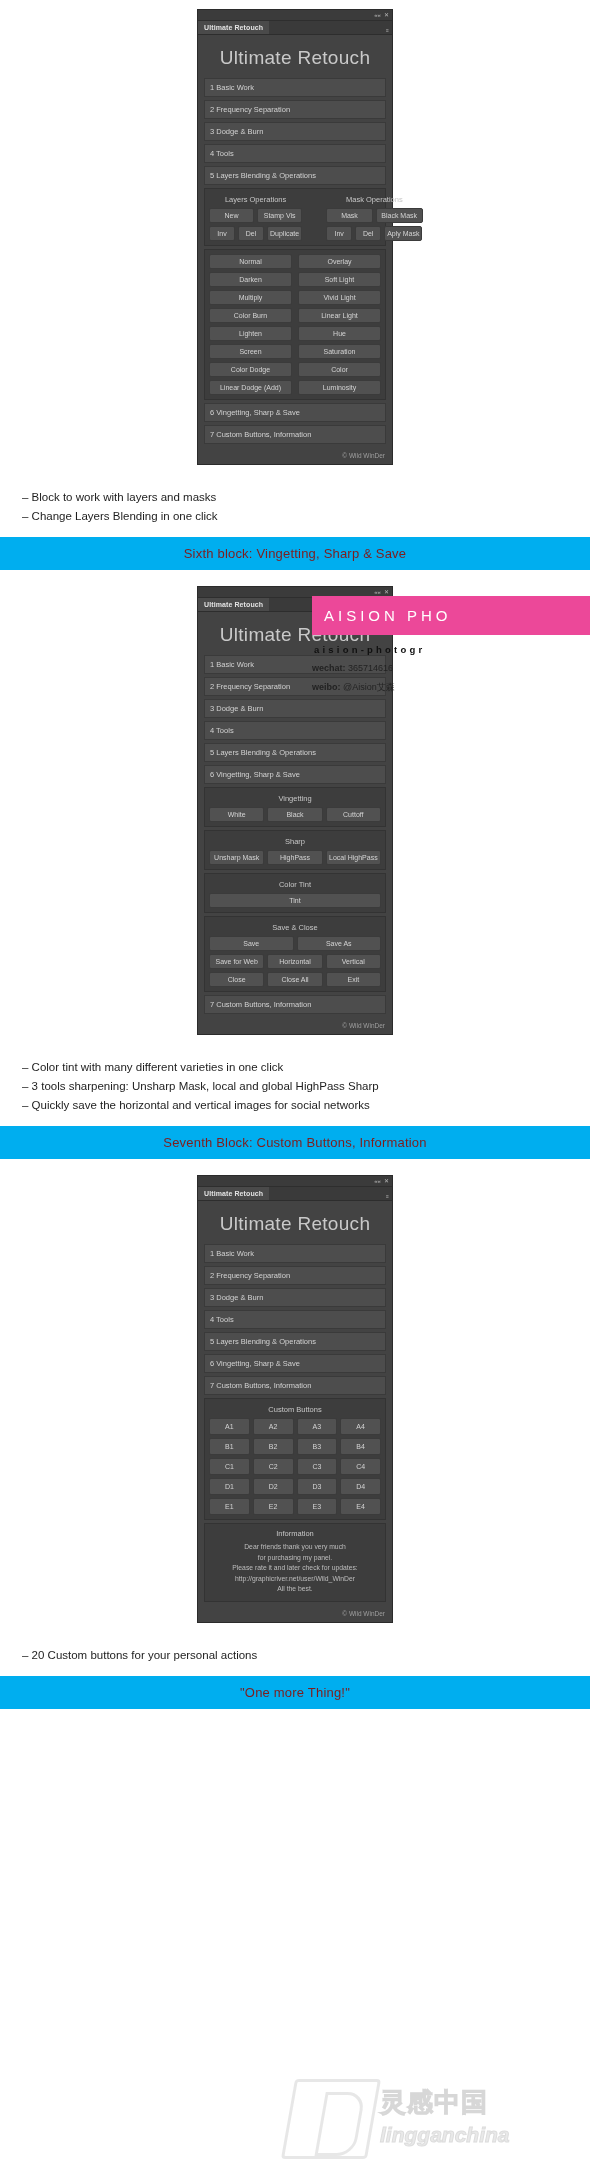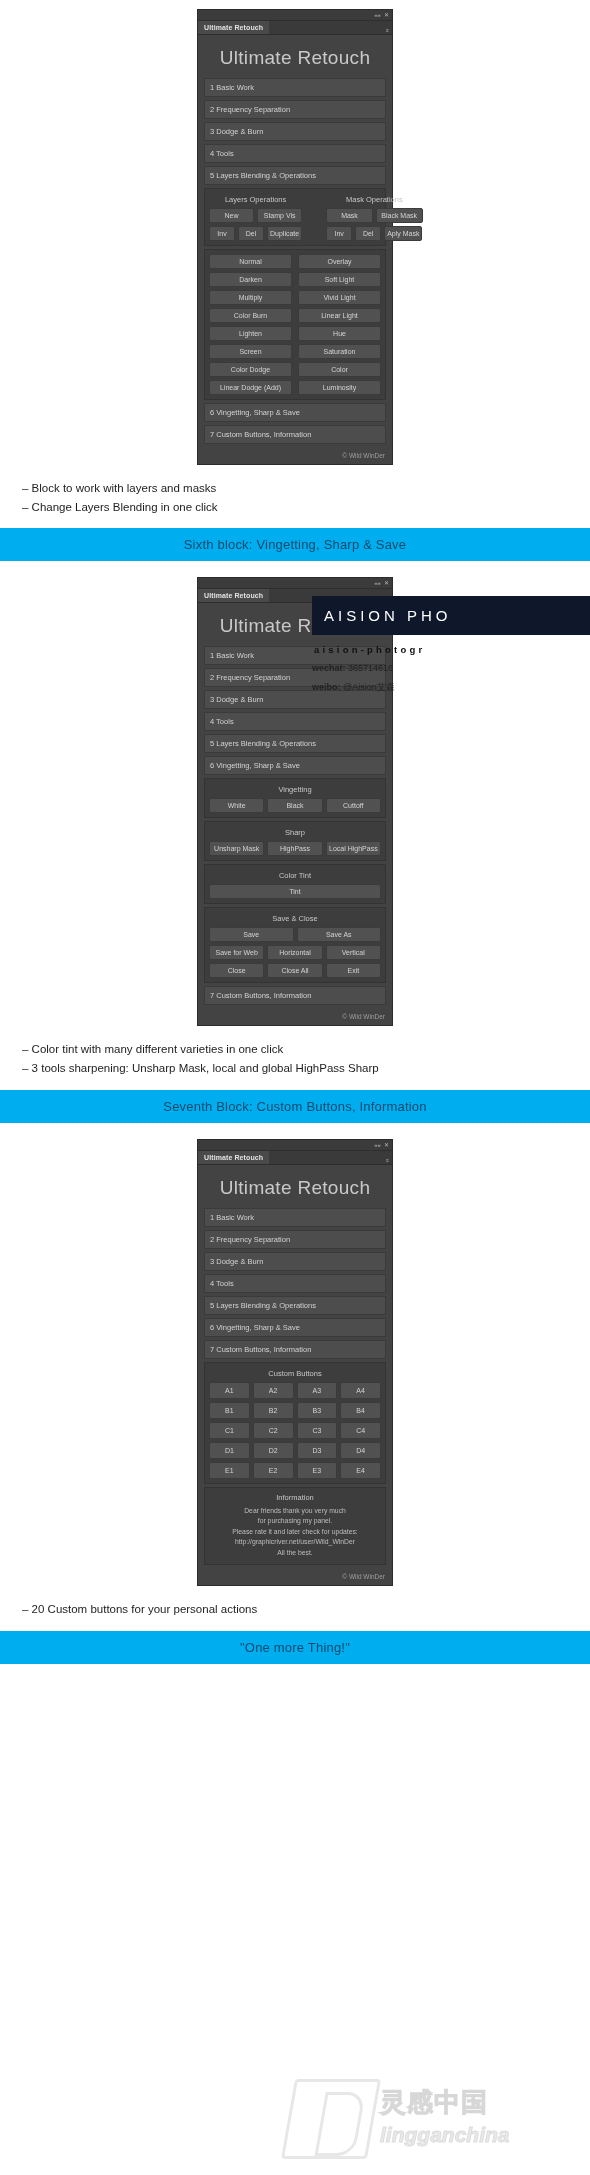--- a/index.html
+++ b/index.html
@@ -6,21 +6,21 @@
   html, body {
     width: 590px;
     background: #ffffff;
     font-family: "Liberation Sans", sans-serif;
   }
   body { width: 590px; height: 2175px; position: relative; overflow: hidden; }
 
   
   .panel {
     width: 196px;
-    margin: 0 auto;
+    margin: 9px auto;
     background: #434343;
     border: 1px solid #2b2b2b;
     position: relative;
   }
   .panel-titlebar {
     height: 11px;
     background: #3b3b3b;
     border-bottom: 1px solid #2e2e2e;
   }
   .panel-tabrow {
@@ -133,36 +133,36 @@
   .desc p {
     font-size: 11.5px;
     line-height: 1.62;
     color: #1d1d1d;
     white-space: nowrap;
   }
 
   
   .banner {
     background: #00aeef;
-    color: #0c4a6e;
+    color: #7f1d1d;
     text-align: center;
     font-size: 13px;
     padding: 9px 0;
     letter-spacing: 0.2px;
   }
 
   
   .side-brand {
     position: absolute;
     left: 312px;
     top: 596px;
     width: 278px;
   }
   .sb-logo {
-    background: #0f172a;
+    background: #ec4899;
     color: #fff;
     font-size: 15px;
     letter-spacing: 4px;
     padding: 11px 12px;
     white-space: nowrap;
     overflow: hidden;
     font-weight: 400;
   }
   .sb-sub {
     color: #111;
@@ -417,20 +417,21 @@
   </div>
   <div class="sb-line">
     <b>weibo:</b>
     <span>@Aision艾森</span>
   </div>
 </div>
 
 <div class="desc">
   <p>– Color tint with many different varieties in one click</p>
   <p>– 3 tools sharpening: Unsharp Mask, local and global HighPass Sharp</p>
+  <p>– Quickly save the horizontal and vertical images for social networks</p>
 </div>
 
 <div class="banner">Seventh Block: Custom Buttons, Information</div>
 
 <div class="panel" style="margin-top:16px;">
   <div class="panel-titlebar">
     <div class="tb-icons" style="float:right;padding-top:2px;">
       <span>««</span>
       <span>✕</span>
     </div>

